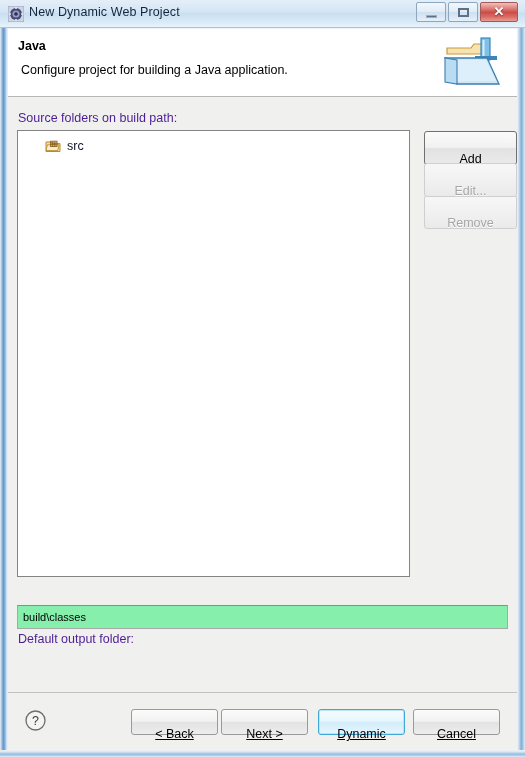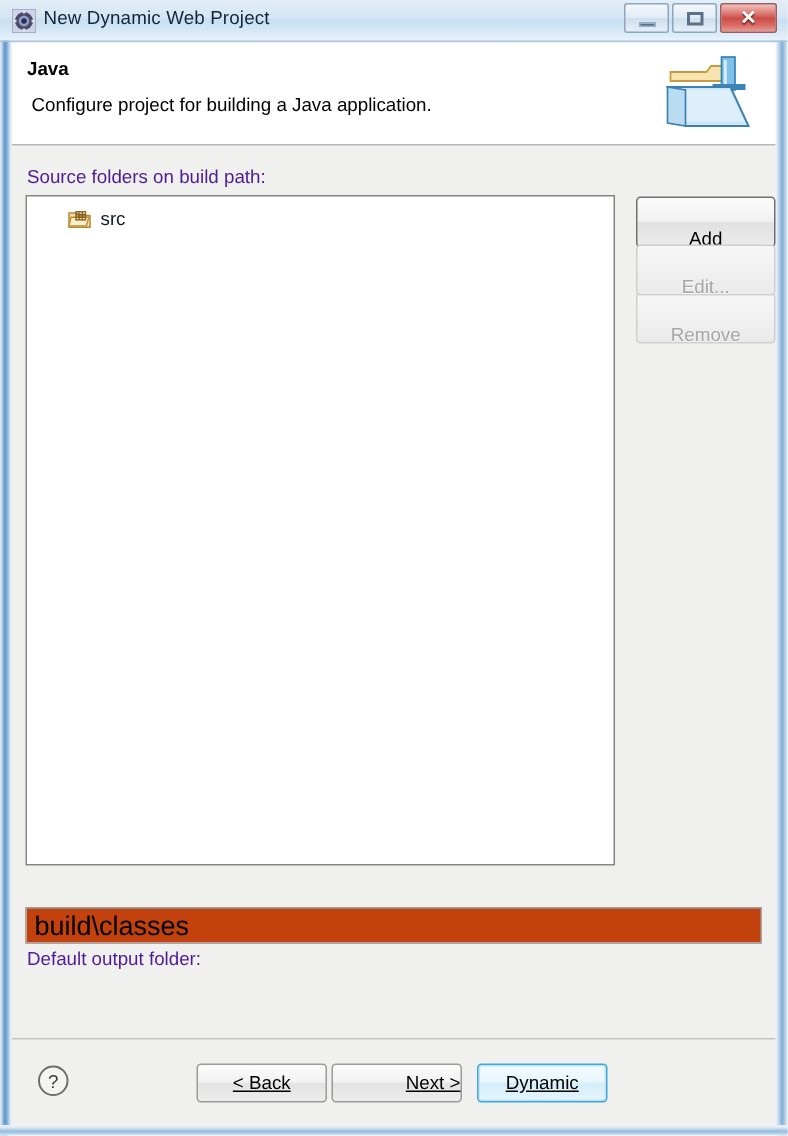--- a/index.html
+++ b/index.html
@@ -223,25 +223,25 @@
   #btn-add-folder { top: 33px; border-color: #707070; }
   #btn-edit { top: 65px; }
   #btn-remove { top: 97px; }
 
   
   #output-field {
     position: absolute;
     left: 9px; top: 507px;
     width: 491px; height: 24px;
     box-sizing: border-box;
-    background: #c2410c;
+    background: #86efac;
     border: 1px solid #a7a7a7;
     border-top-color: #8c8c8c;
     font-family: "Liberation Sans", sans-serif;
-    font-size: 18px;
+    font-size: 11px;
     color: #000000;
     padding: 0 0 0 5px;
     line-height: 22px;
     outline: none;
   }
 
   
   #buttonbar {
     position: absolute;
     left: 8px; top: 692px;
@@ -264,25 +264,25 @@
     box-sizing: border-box;
     border: 1px solid #9a9a9a;
     border-radius: 3px;
     background: linear-gradient(to bottom, #fbfbfb 0%, #f2f2f2 47%, #e3e3e3 52%, #ededed 100%);
     font-family: "Liberation Sans", sans-serif;
     font-size: 12.5px;
     color: #000000;
     text-align: center;
     line-height: 24px;
     cursor: default;
-    padding: 0;
+    padding: 12px;
     text-decoration: underline;
   }
   #btn-back   { left: 123px; }
-  #btn-next   { left: 213px; text-align: right; }
+  #btn-next   { left: 213px; }
   #btn-finish {
     left: 310px;
     border: 1px solid #3fa8d8;
     box-shadow: 0 0 0 1px #bde3f5 inset;
     background: linear-gradient(to bottom, #f4fcff 0%, #e8f6fd 45%, #d3edfa 52%, #e6f6fe 100%);
   }
   #btn-cancel { left: 405px; }
 </style>
 </head>
 <body>
@@ -388,15 +388,16 @@
         <text x="11.5" y="16.2" text-anchor="middle" font-family="Liberation Sans, sans-serif" font-size="12.5" fill="#3a3a3a">?</text>
       </svg>
     </span>
 
     <button class="bar-btn" id="btn-back">&lt; Back</button>
 
     <button class="bar-btn" id="btn-next">Next &gt;</button>
 
     <button class="bar-btn" id="btn-finish">Dynamic</button>
 
+    <button class="bar-btn" id="btn-cancel">Cancel</button>
   </div>
 
 </div>
 
 </body></html>

